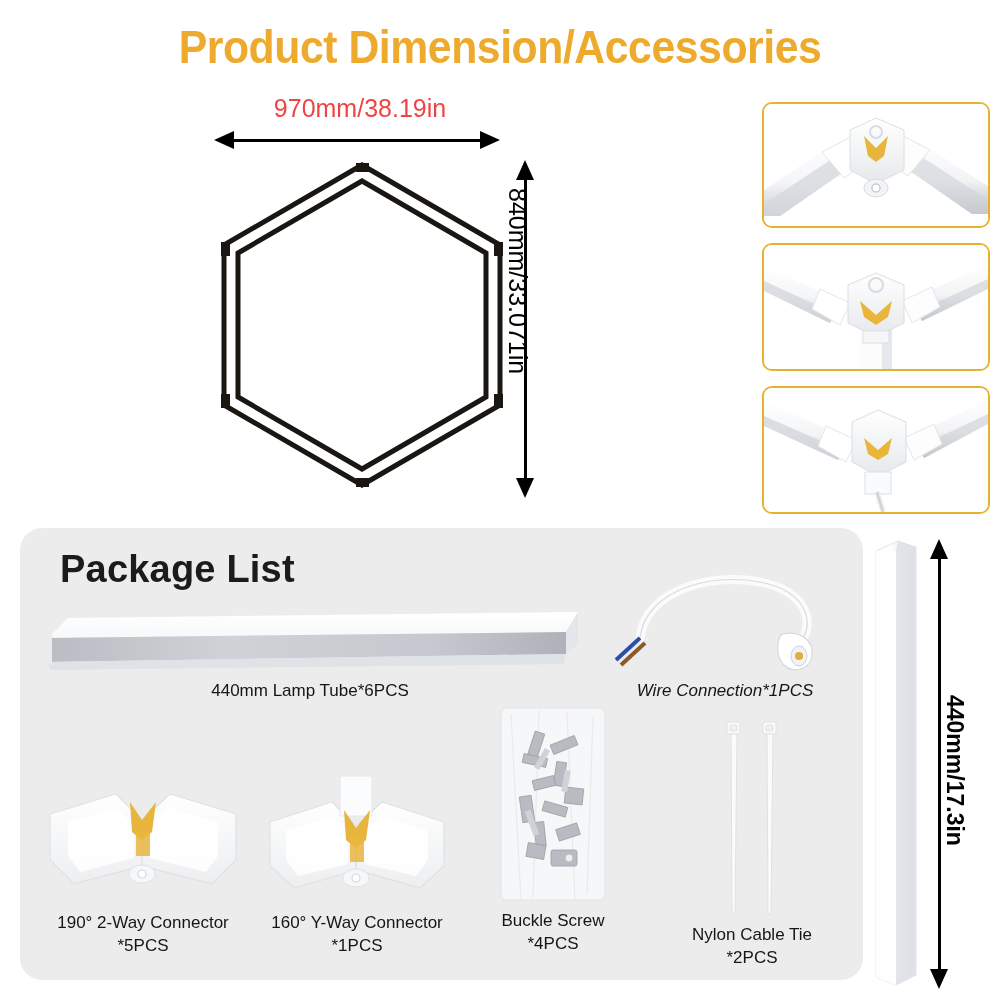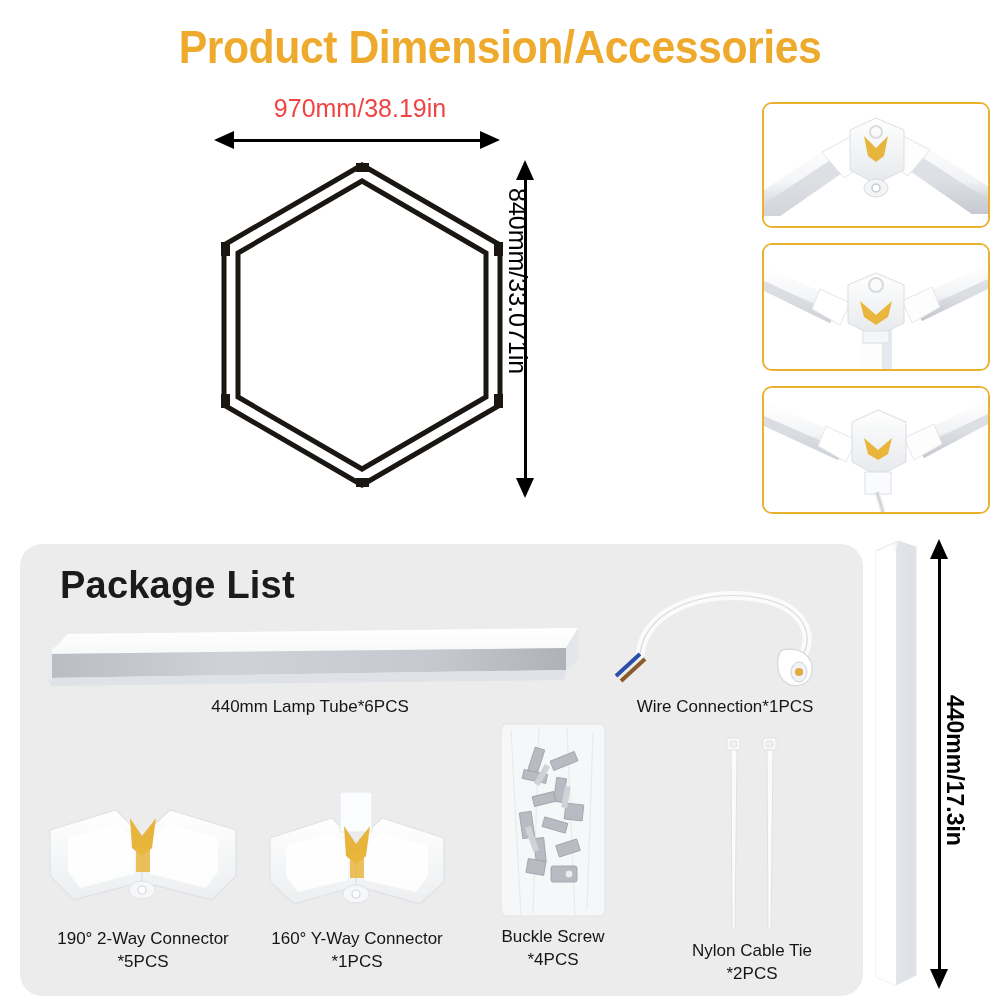--- a/index.html
+++ b/index.html
@@ -57,21 +57,21 @@
     position:absolute;
     border:2px solid #e8b22e;
     border-radius:10px;
     background:#fdfdfd;
     overflow:hidden;
   }
 
   
   #package-panel{
     position:absolute;left:20px;top:528px;width:843px;height:452px;
-    background:#ececec;border-radius:22px;margin-top:16px;
+    background:#ececec;border-radius:22px;
   }
   #package-list-title{
     position:absolute;left:40px;top:20px;
     font-size:38px;font-weight:bold;color:#1b1b1b;
     letter-spacing:0.2px;
   }
   .pl-caption{
     position:absolute;text-align:center;
     font-size:17px;color:#151515;line-height:1.35;
     white-space:pre-line;
@@ -226,21 +226,21 @@
         </defs>
         <polygon points="18,28 38,8 548,2 536,22" fill="url(#lampTop)"></polygon>
         <polygon points="18,28 536,22 536,44 18,52" fill="url(#lampSide)"></polygon>
         <polygon points="18,52 536,44 534,54 20,60" fill="#dfe2e6"></polygon>
         <polygon points="18,28 22,24 22,56 18,52" fill="#e9ebee"></polygon>
         <polygon points="536,22 548,2 548,34 536,44" fill="#e3e6ea"></polygon>
       </svg>
       <div class="pl-caption" style="left:0;top:70px;width:560px;">440mm Lamp Tube*6PCS</div>
     </div>
 
-    <div style="position:absolute;left:580px;top:40px;width:260px;height:142px;">
+    <div style="position:absolute;left:580px;top:40px;width:260px;height:142px;font-style:italic;">
       <svg width="250" height="110" viewBox="0 0 250 110">
         <path d="M40,70 C45,20 120,0 175,18 C215,32 215,70 190,82" fill="none" stroke="#fbfbfc" stroke-width="9" stroke-linecap="round"></path>
         <path d="M40,70 C45,20 120,0 175,18 C215,32 215,70 190,82" fill="none" stroke="#d7dadf" stroke-width="1.2"></path>
 
         <line x1="40" y1="70" x2="16" y2="92" stroke="#2b4fa8" stroke-width="4"></line>
         <line x1="45" y1="75" x2="21" y2="97" stroke="#8a5a2a" stroke-width="4"></line>
 
         <path d="M182,66 C200,62 214,72 212,88 C210,102 192,106 183,96 C176,88 176,72 182,66 Z" fill="#ffffff" stroke="#d5d8dd" stroke-width="1.2"></path>
         <ellipse cx="199" cy="88" rx="8" ry="10" fill="#f0f2f4" stroke="#cfd3d8" stroke-width="1"></ellipse>
         <circle cx="199" cy="88" r="4" fill="#e0ad3c"></circle>

